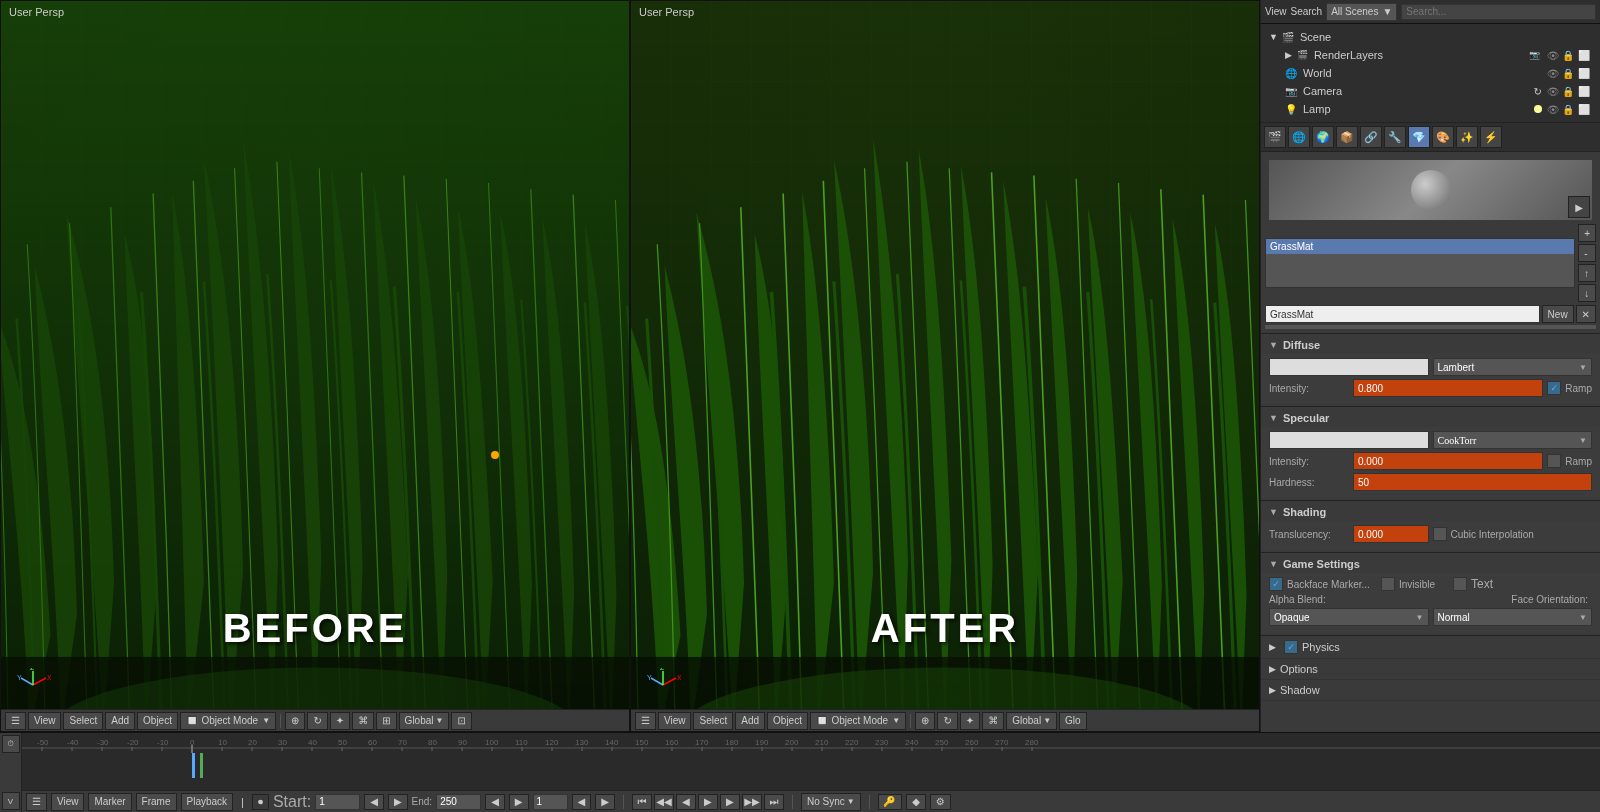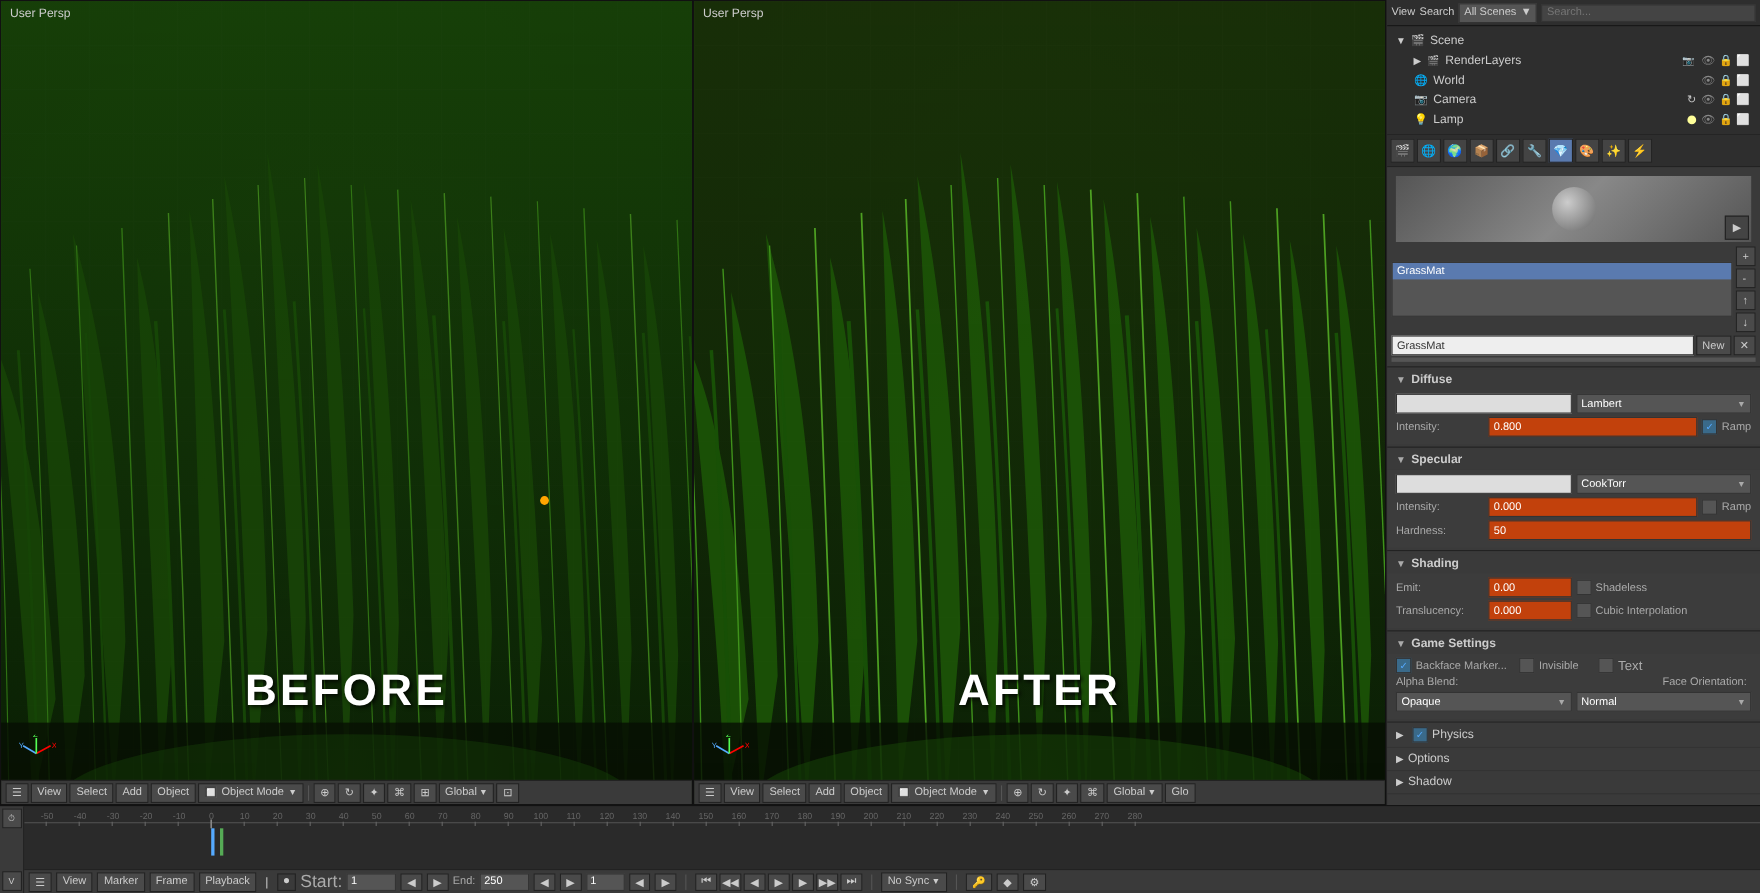--- a/index.html
+++ b/index.html
@@ -788,21 +788,21 @@
     </div>
 
     <div class="section">
       <div class="section-header">
         <span class="section-arrow">▼</span>
         <span>Specular</span>
       </div>
       <div class="section-content">
         <div class="prop-row">
           <div class="prop-field prop-field-white" style="flex:1;height:18px;background:#ddd;"></div>
-          <div class="prop-dropdown" style="flex:1;">
+          <div class="prop-dropdown" style="flex:1;font-family:Liberation Serif, serif;">
             <span>CookTorr</span>
             <span class="dropdown-arrow">▼</span>
           </div>
         </div>
         <div class="prop-row">
           <span class="prop-label">Intensity:</span>
           <div class="prop-field" style="flex:1;">
             <span>0.000</span>
           </div>
           <div class="prop-checkbox"></div>
@@ -816,32 +816,20 @@
         </div>
       </div>
     </div>
 
     <div class="section">
       <div class="section-header">
         <span class="section-arrow">▼</span>
         <span>Shading</span>
       </div>
       <div class="section-content">
-        <div class="prop-double-row">
-          <div class="prop-half">
-            <span class="prop-label">Emit:</span>
-            <div class="prop-field" style="flex:1;">
-              <span>0.00</span>
-            </div>
-          </div>
-          <div class="prop-half">
-            <div class="prop-checkbox"></div>
-            <span style="font-size:10px;color:#aaa;">Shadeless</span>
-          </div>
-        </div>
         <div class="prop-double-row">
           <div class="prop-half">
             <span class="prop-label">Translucency:</span>
             <div class="prop-field" style="flex:1;">
               <span>0.000</span>
             </div>
           </div>
           <div class="prop-half">
             <div class="prop-checkbox"></div>
             <span style="font-size:10px;color:#aaa;">Cubic Interpolation</span>

